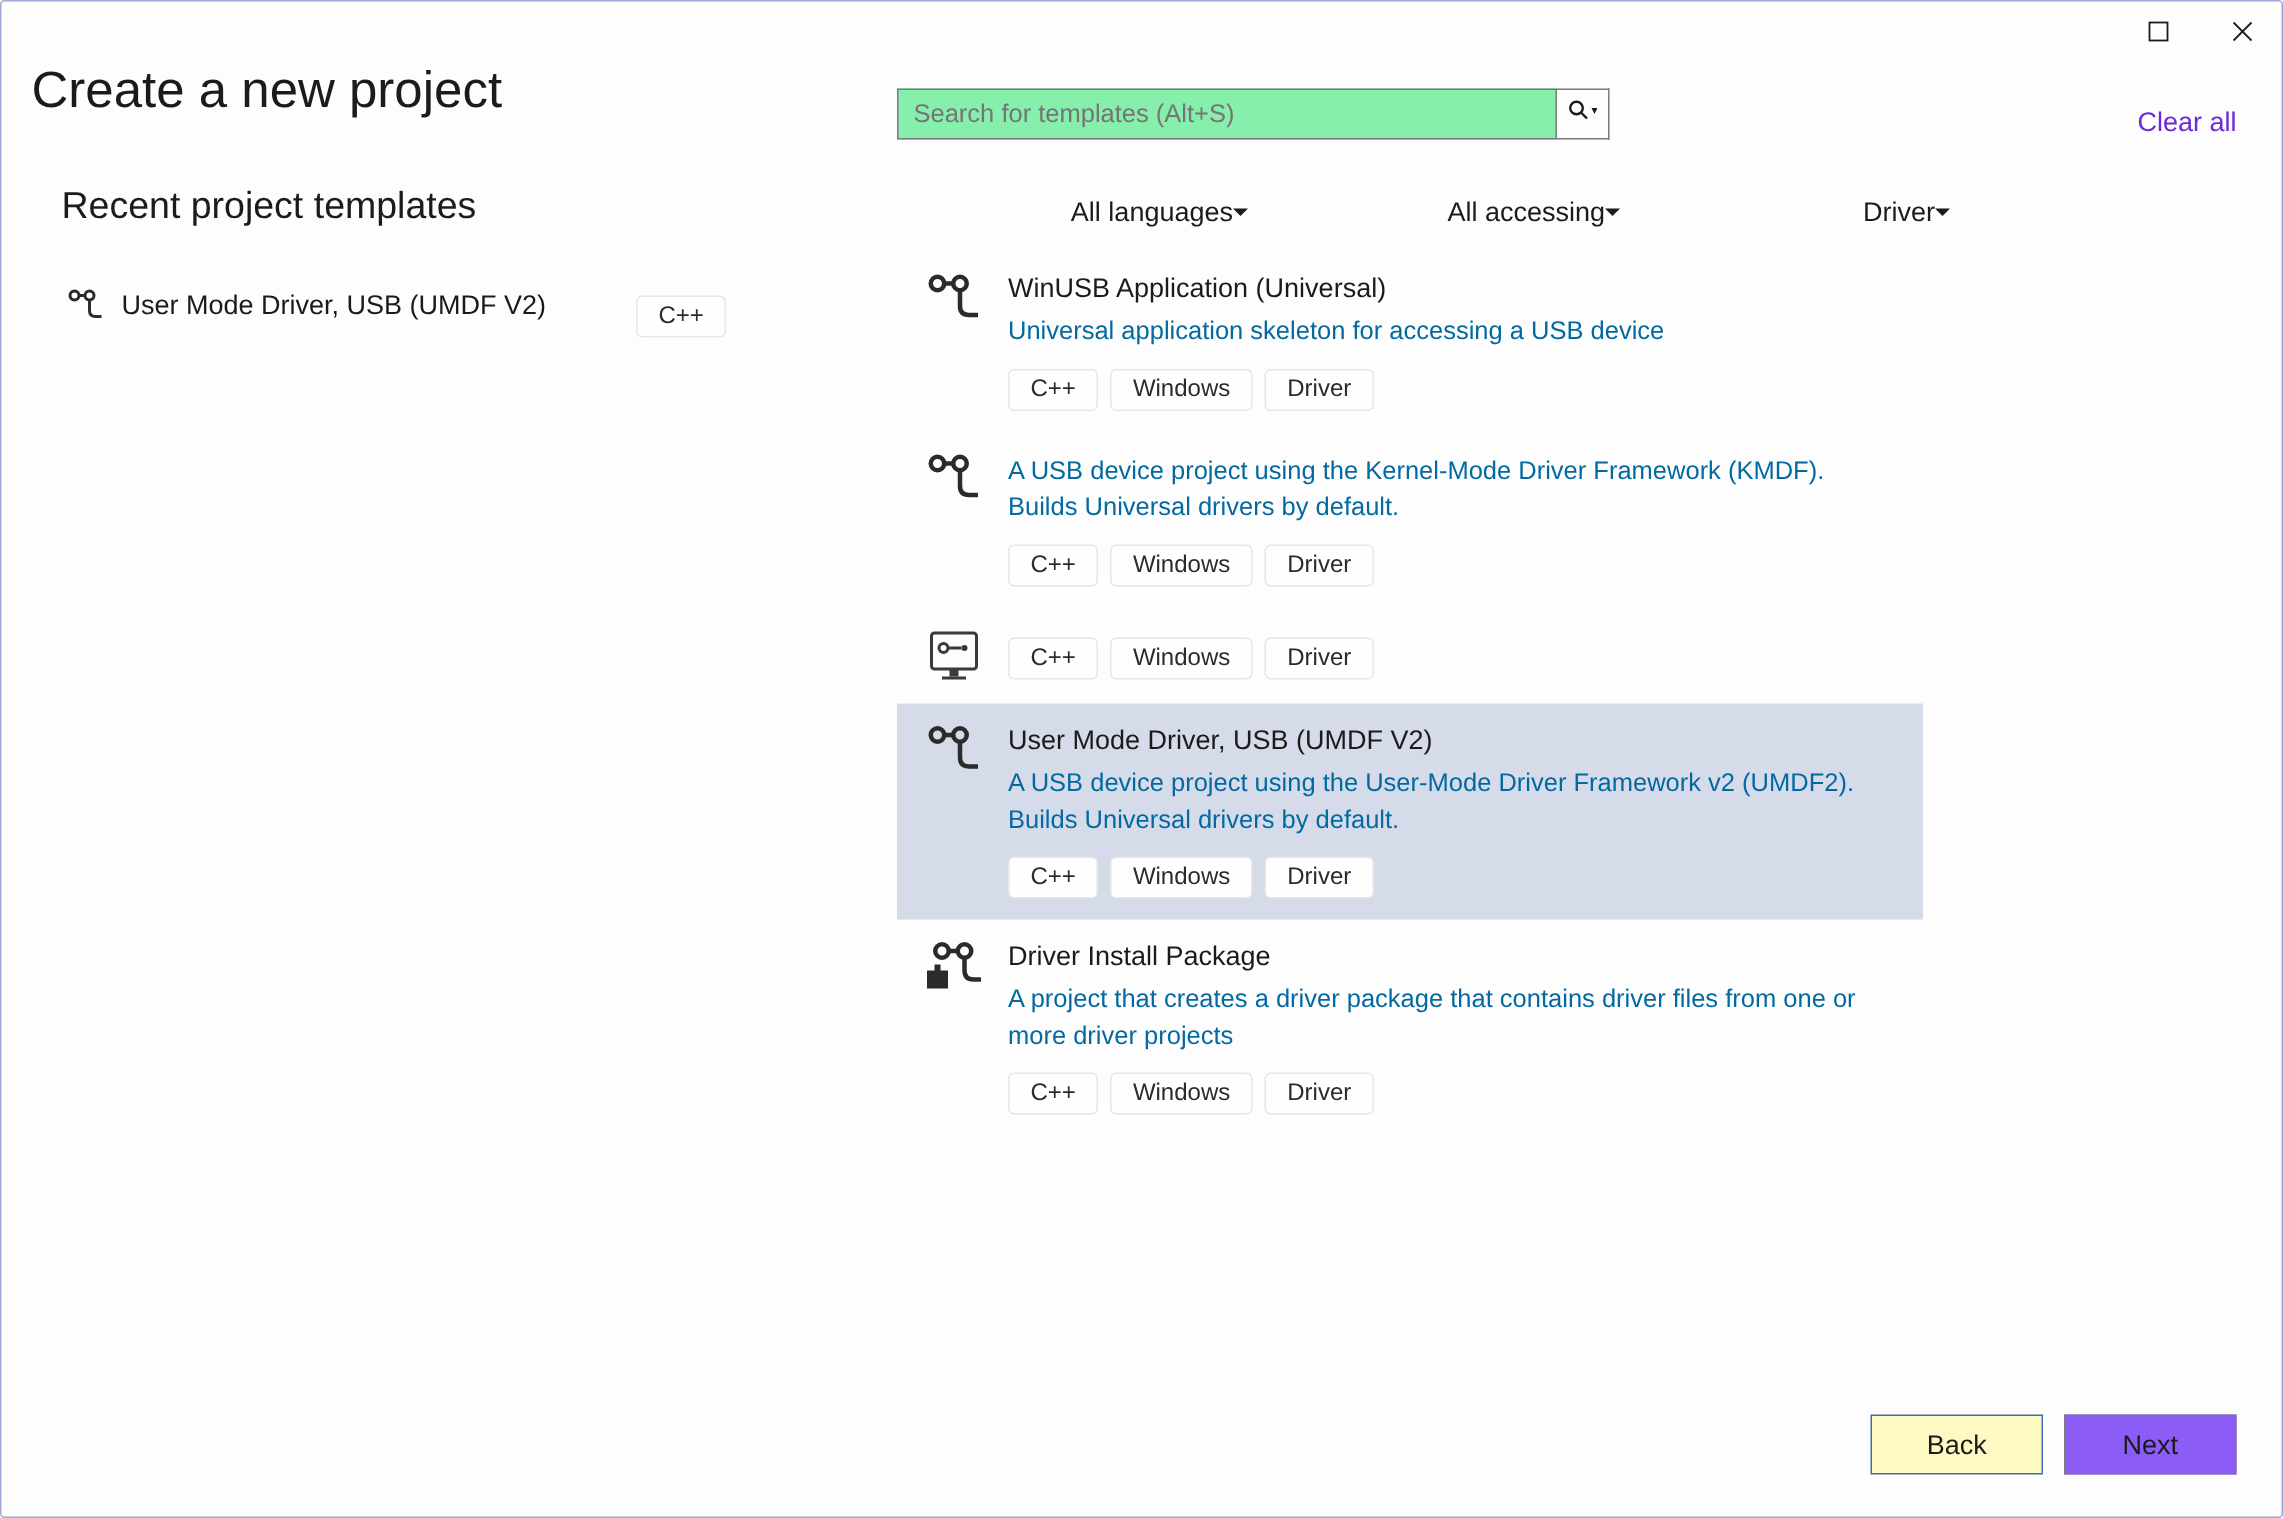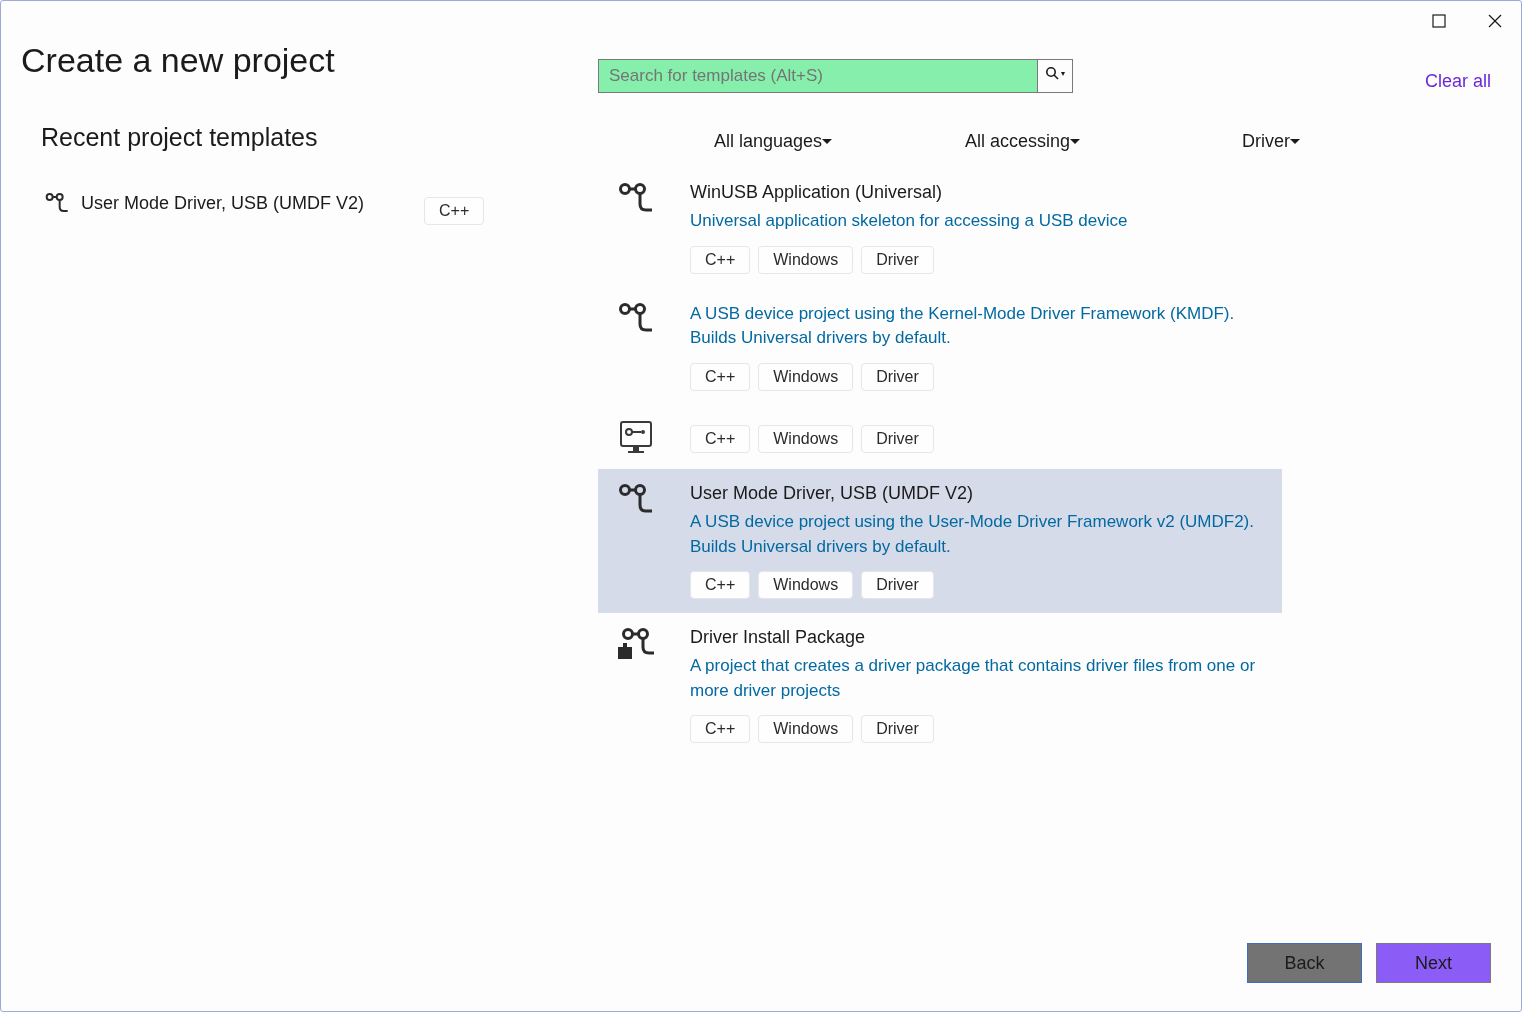--- a/index.html
+++ b/index.html
@@ -151,21 +151,21 @@
   
   .template-list {
     position: absolute;
     top: 167px;
     left: 597px;
     width: 684px;
   }
   .template {
     display: flex;
     padding: 14px 16px 14px 20px;
-    gap: 36px;
+    gap: 18px;
     justify-content: flex-end;
   }
   .template.selected {
     background: #d6dbe9;
   }
   .tpl-icon {
     width: 36px; height: 36px;
     flex-shrink: 0;
     margin-top: 0;
     display: flex; align-items: flex-start; justify-content: center;
@@ -188,21 +188,21 @@
     height: 40px;
     border: 1px solid #7a7a7a;
     background: #8b5cf6;
     font-size: 18px;
     display: flex;
     align-items: center;
     justify-content: center;
     cursor: pointer;
   }
   .btn.primary {
-    background: #737373;
+    background: #fef9c3;
     border: 1px solid #3a6fc4;
   }
 
   
   .drv-icon svg { display:block; }
 </style>
 </head>
 <body>
 
 <div class="window-controls">

